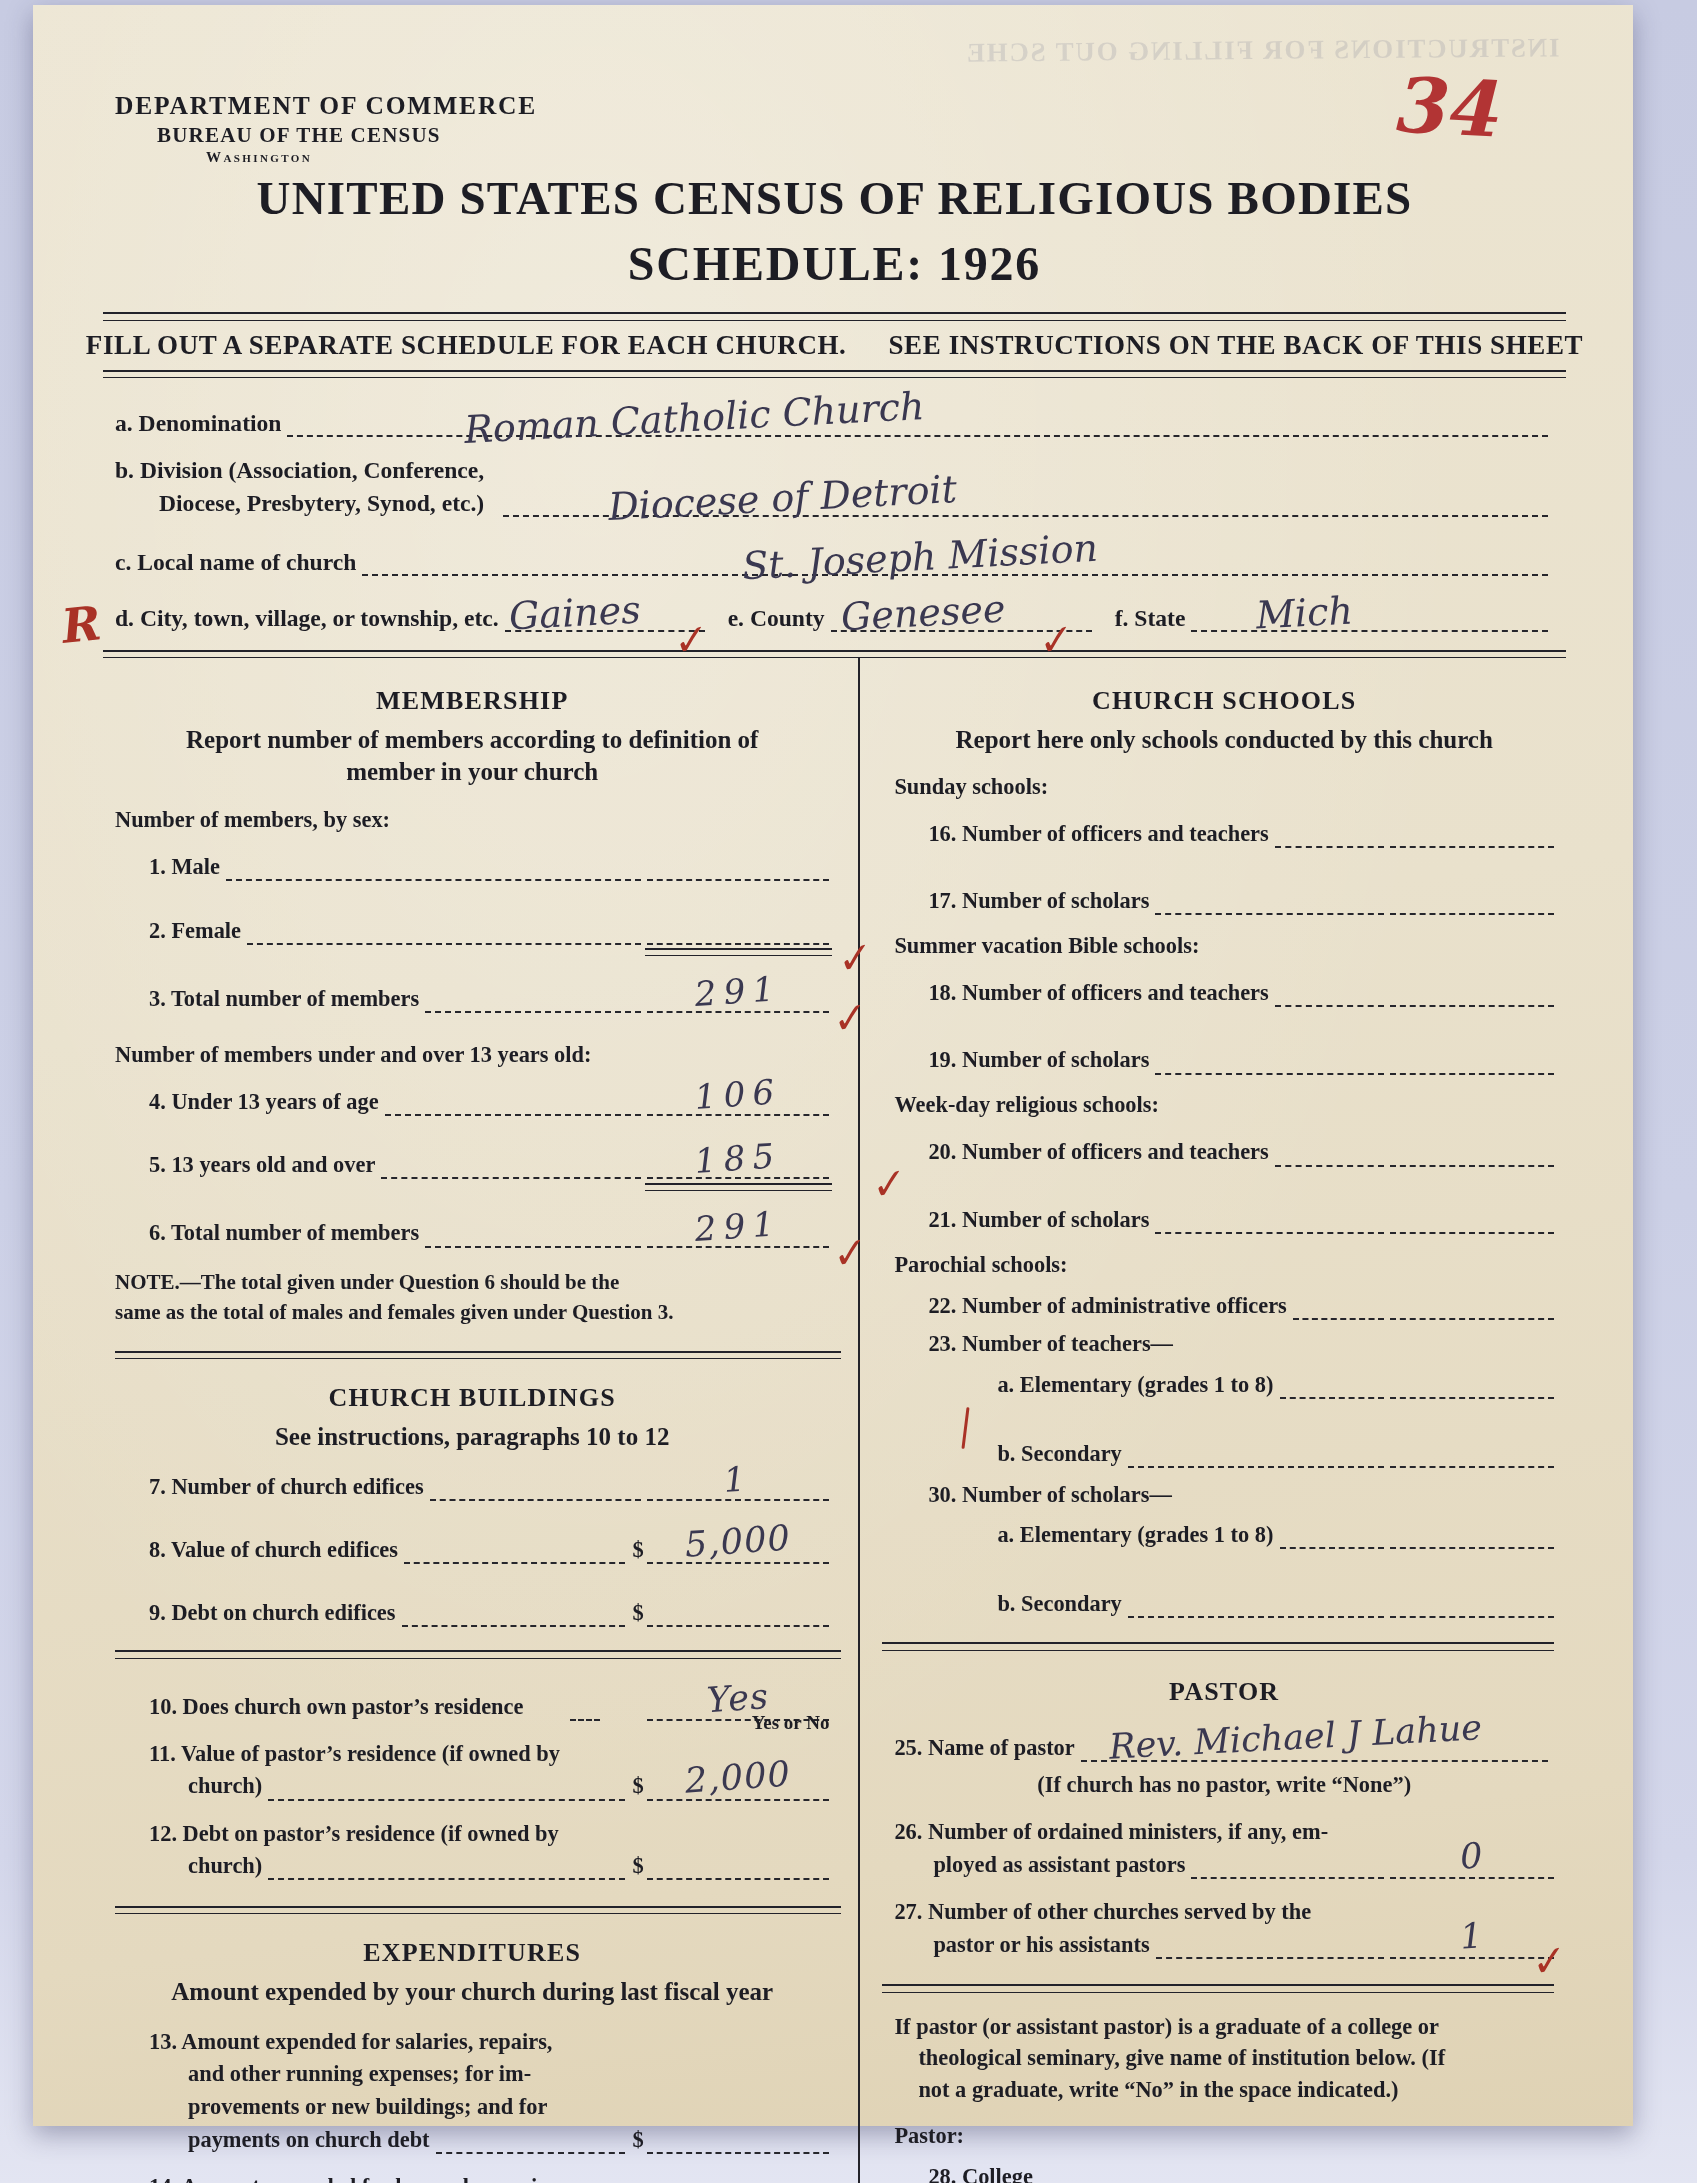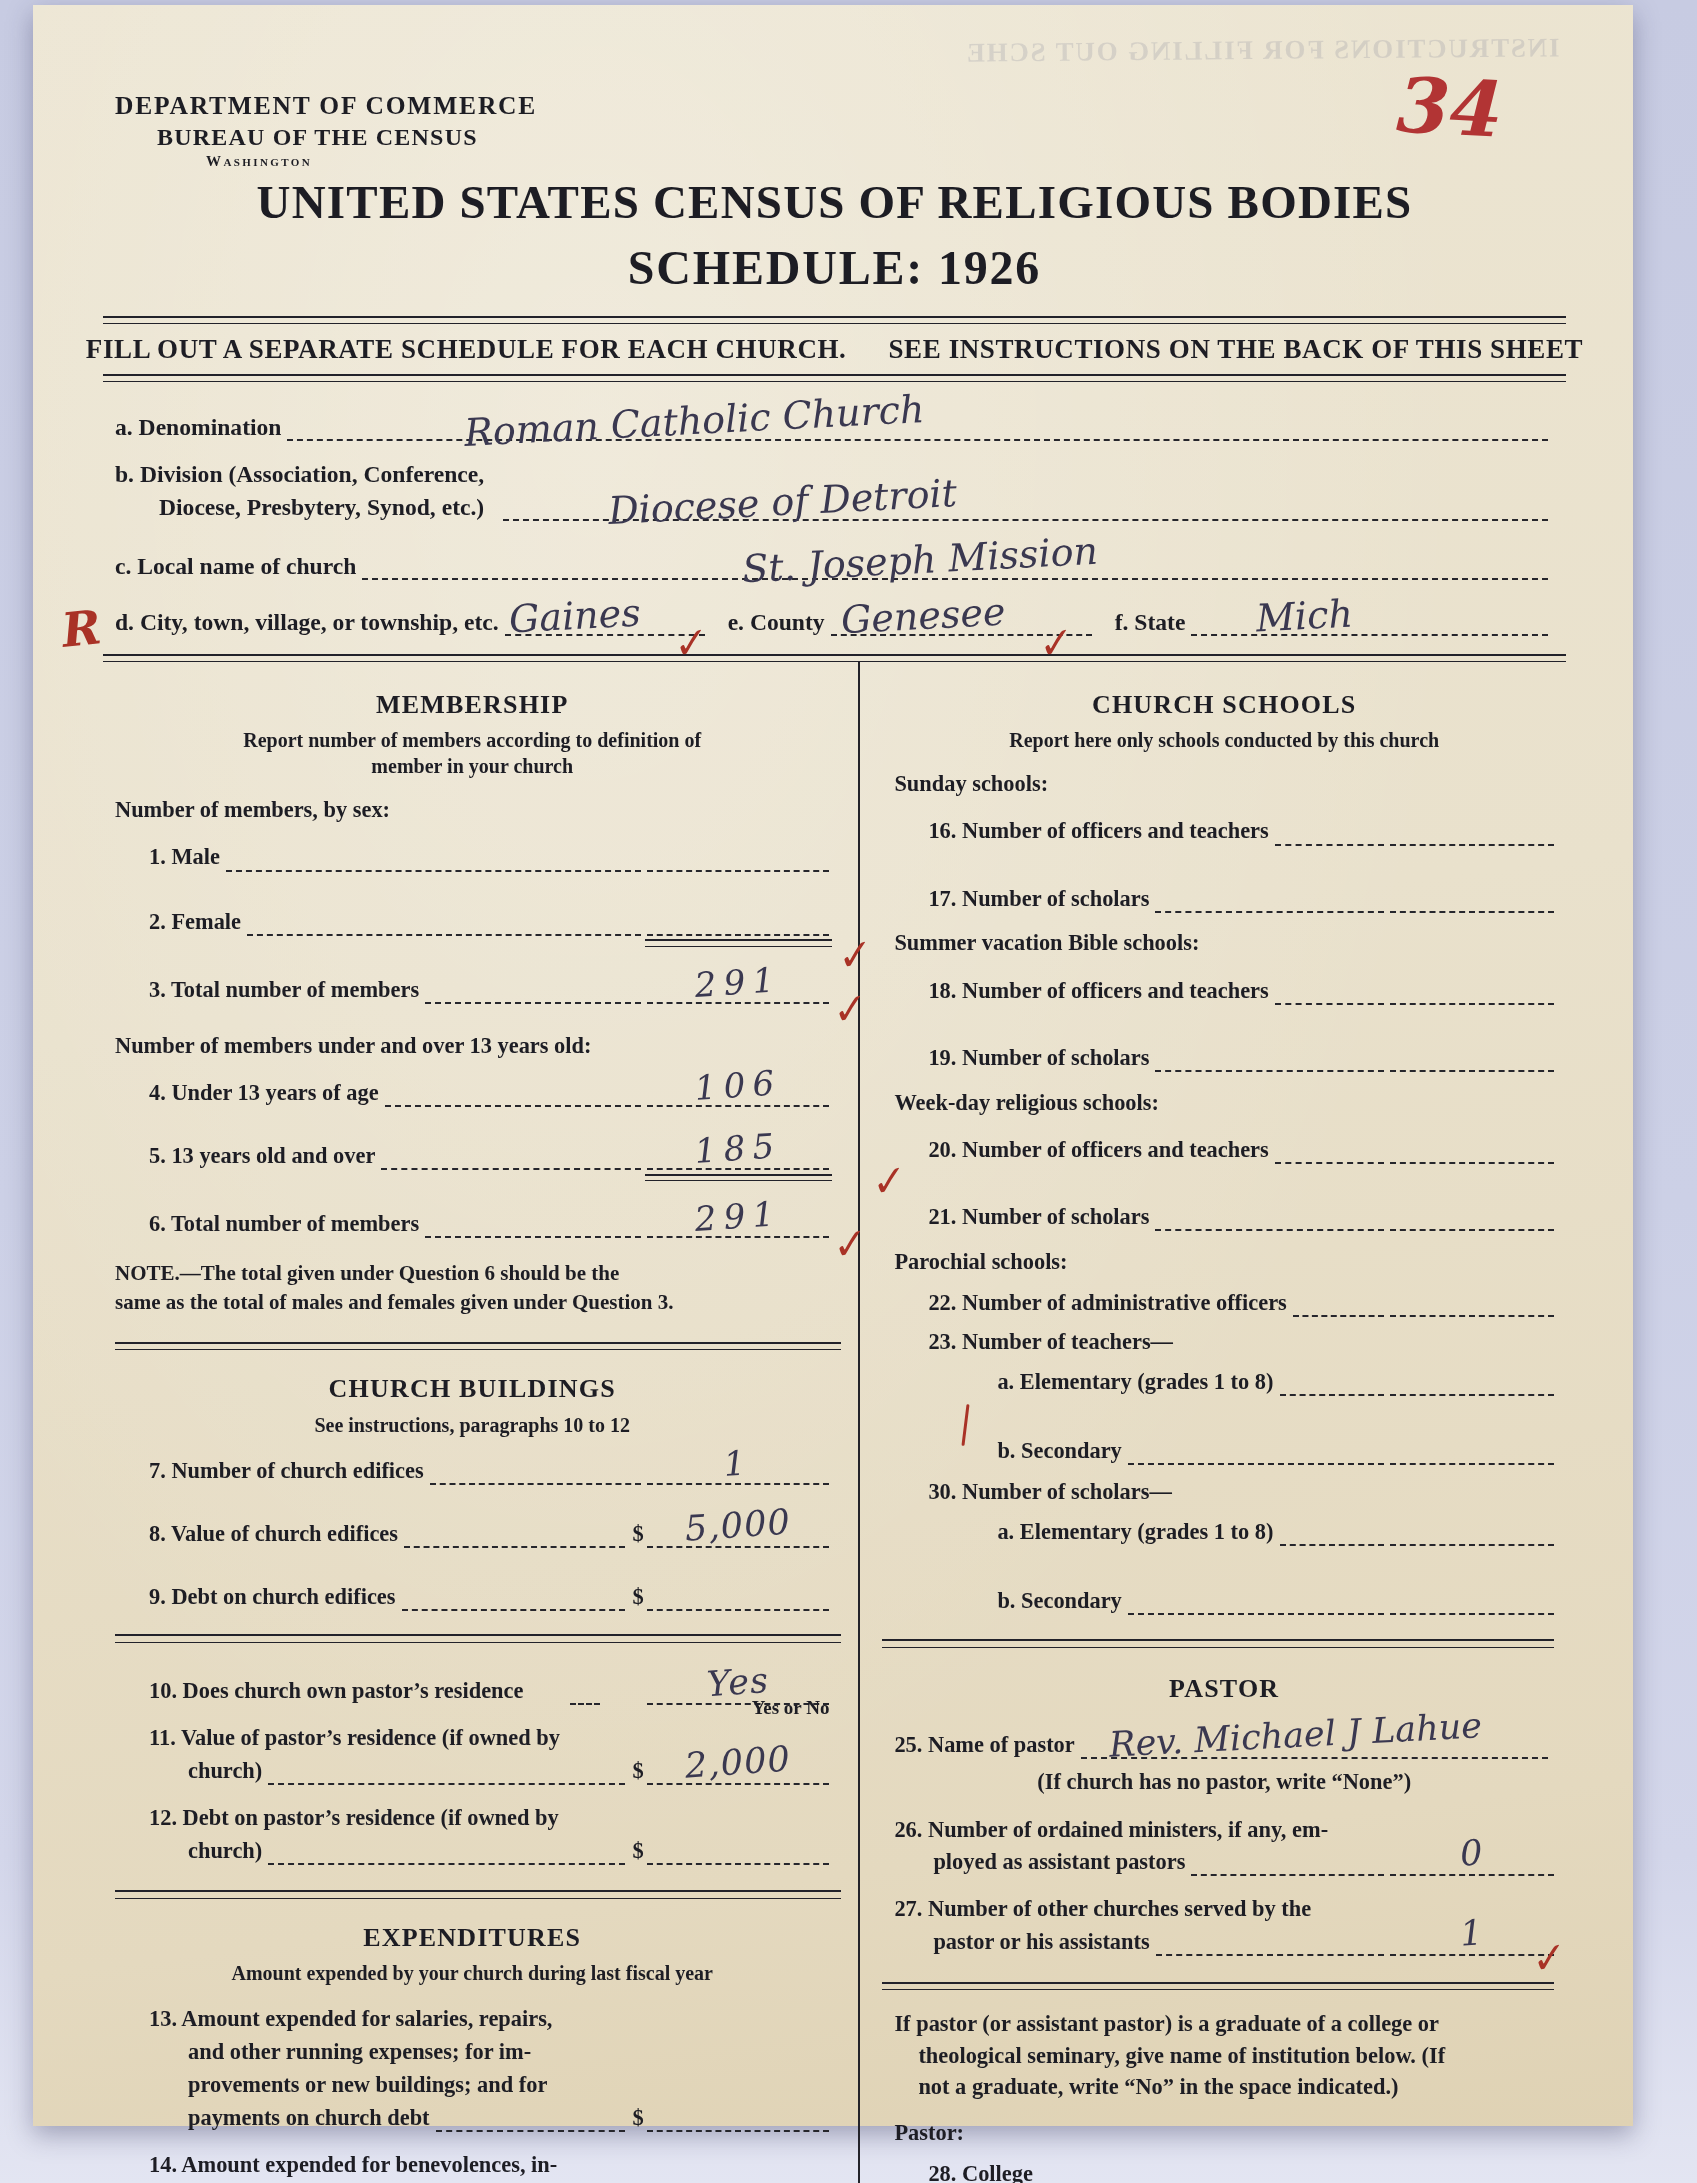--- a/index.html
+++ b/index.html
@@ -16,21 +16,21 @@
     box-shadow:0 8.5px 24px rgba(40,40,80,.35);
     padding:85px 79px 24px 82px;box-sizing:border-box;
   }
   .ghost{
     position:absolute;transform:scaleX(-1) rotate(.5deg);opacity:.13;color:#3c4470;
     font-weight:700;font-size:27px;letter-spacing:1.8px;white-space:nowrap;
   }
   
   .agency{line-height:1.25;}
   .dept{font-size:25.5px;font-weight:700;letter-spacing:1.8px;}
-  .bureau{font-size:24px;font-weight:700;letter-spacing:1.2px;margin-left:42px;}
+  .bureau{font-size:21px;font-weight:700;letter-spacing:1.2px;margin-left:42px;}
   .city{font-size:15px;font-weight:700;letter-spacing:2.4px;margin-left:91px;font-variant:small-caps;}
   .page-num{
     position:absolute;top:58px;right:130px;font-size:76px;color:#b23434;
     font-style:italic;transform:rotate(3deg);font-weight:700;font-family:"DejaVu Serif",serif;
   }
   h1,h2{margin:0;text-align:center;font-weight:700;}
   h1{font-size:47px;letter-spacing:1.2px;margin-top:4.8px;}
   h2{font-size:48px;letter-spacing:1.8px;margin-top:11px;}
   .dr{height:5.5px;border-top:2.4px solid #22222a;border-bottom:1.8px solid #22222a;margin:0 -12px;}
   .dr.m1{margin-top:20.6px;}
@@ -52,21 +52,21 @@
   .margin-r{
     position:absolute;left:-53px;bottom:-2.4px;color:#a93226;font-size:47px;font-style:italic;
     font-family:"DejaVu Serif",serif;transform:rotate(-6deg);
   }
   
   .columns{display:grid;grid-template-columns:1.04fr 1fr;}
   .col{font-size:22.4px;font-weight:700;line-height:1.3;padding-top:15.8px;padding-bottom:18px;}
   .col.left{padding-right:29px;border-right:2.4px solid #23232a;}
   .col.right{padding-left:34px;position:relative;}
   .h3{font-size:26px;letter-spacing:1.2px;text-align:center;margin:9.7px 0 3.6px;}
-  .subh{font-size:20px;text-align:center;margin:6px 24px 4.8px;line-height:1.3;}
+  .subh{font-size:25px;text-align:center;margin:6px 24px 4.8px;line-height:1.3;}
   .grp{margin-top:15.8px;}
   .q{display:flex;align-items:flex-end;margin-top:18px;padding-left:34px;position:relative;}
   .q.flush{padding-left:0;}
   .q .lbl{white-space:nowrap;}
   .ld{flex:1;min-width:30px;border-bottom:2.4px dashed #26262c;height:.5em;margin:0 6px;}
   .ans{flex:0 0 182px;position:relative;border-bottom:2.4px dashed #26262c;height:.6em;}
   .col.right .ans{flex-basis:164px;}
   .ans>.hand{position:absolute;left:50%;bottom:-2.4px;transform:translateX(-50%) rotate(-4deg);
     font-size:34px;letter-spacing:7.3px;}
   .ans>.hand.word{letter-spacing:1.2px;font-size:35px;}

